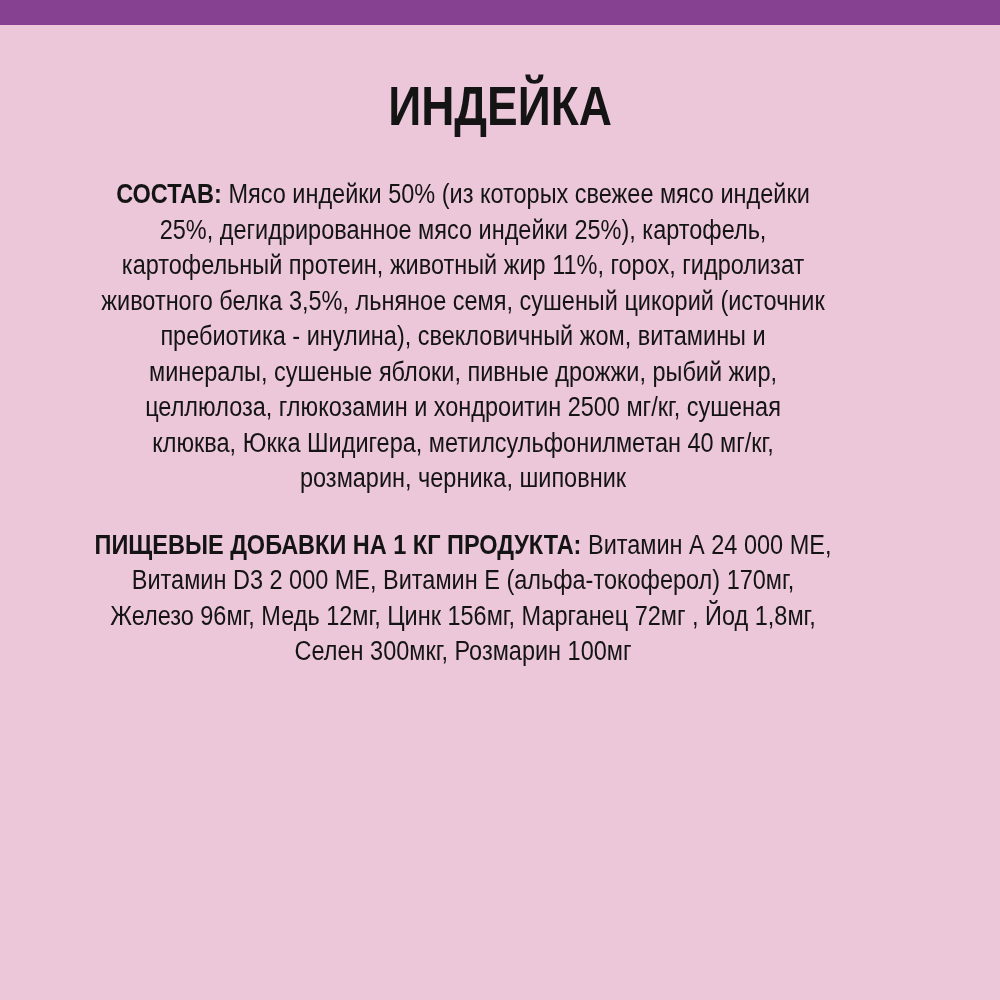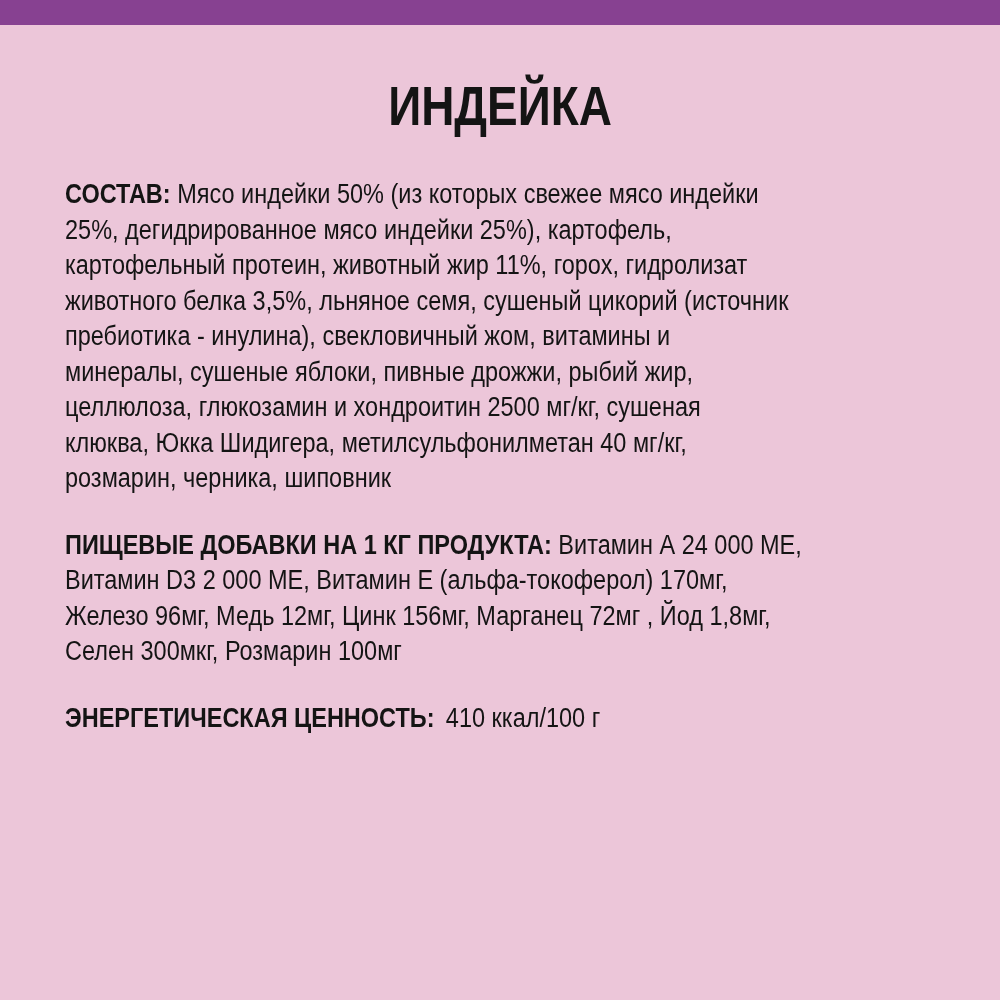--- a/index.html
+++ b/index.html
@@ -29,20 +29,21 @@
     transform: scaleX(0.82);
     transform-origin: 50% 50%;
     white-space: nowrap;
   }
   .content {
     margin-top: 43px;
     padding-left: 65px;
     padding-right: 20px;
     font-size: 27px;
     line-height: 35.5px;
+    text-align: center;
   }
   .section { margin-bottom: 31px; }
   .section:last-child { margin-bottom: 0; }
   .line {
     white-space: nowrap;
     transform: scaleX(0.87);
     transform-origin: 0 50%;
   }
   .label { font-weight: bold; }
   .energy-value { margin-left: 13px; }
@@ -69,17 +70,14 @@
   </div>
 
 
   <div class="section">
     <div class="line"><span class="label">ПИЩЕВЫЕ ДОБАВКИ НА 1 КГ ПРОДУКТА:</span> <span>Витамин А 24 000 МЕ,</span></div>
     <div class="line">Витамин D3 2 000 МЕ, Витамин Е (альфа-токоферол) 170мг,</div>
     <div class="line">Железо 96мг, Медь 12мг, Цинк 156мг, Марганец 72мг , Йод 1,8мг,</div>
     <div class="line">Селен 300мкг, Розмарин 100мг</div>
   </div>
 
-  <div class="section">
-    <div class="line"><span class="label">ЭНЕРГЕТИЧЕСКАЯ ЦЕННОСТЬ:</span><span class="energy-value">410 ккал/100 г</span></div>
-  </div>
 
 </div>
 
 </body></html>

